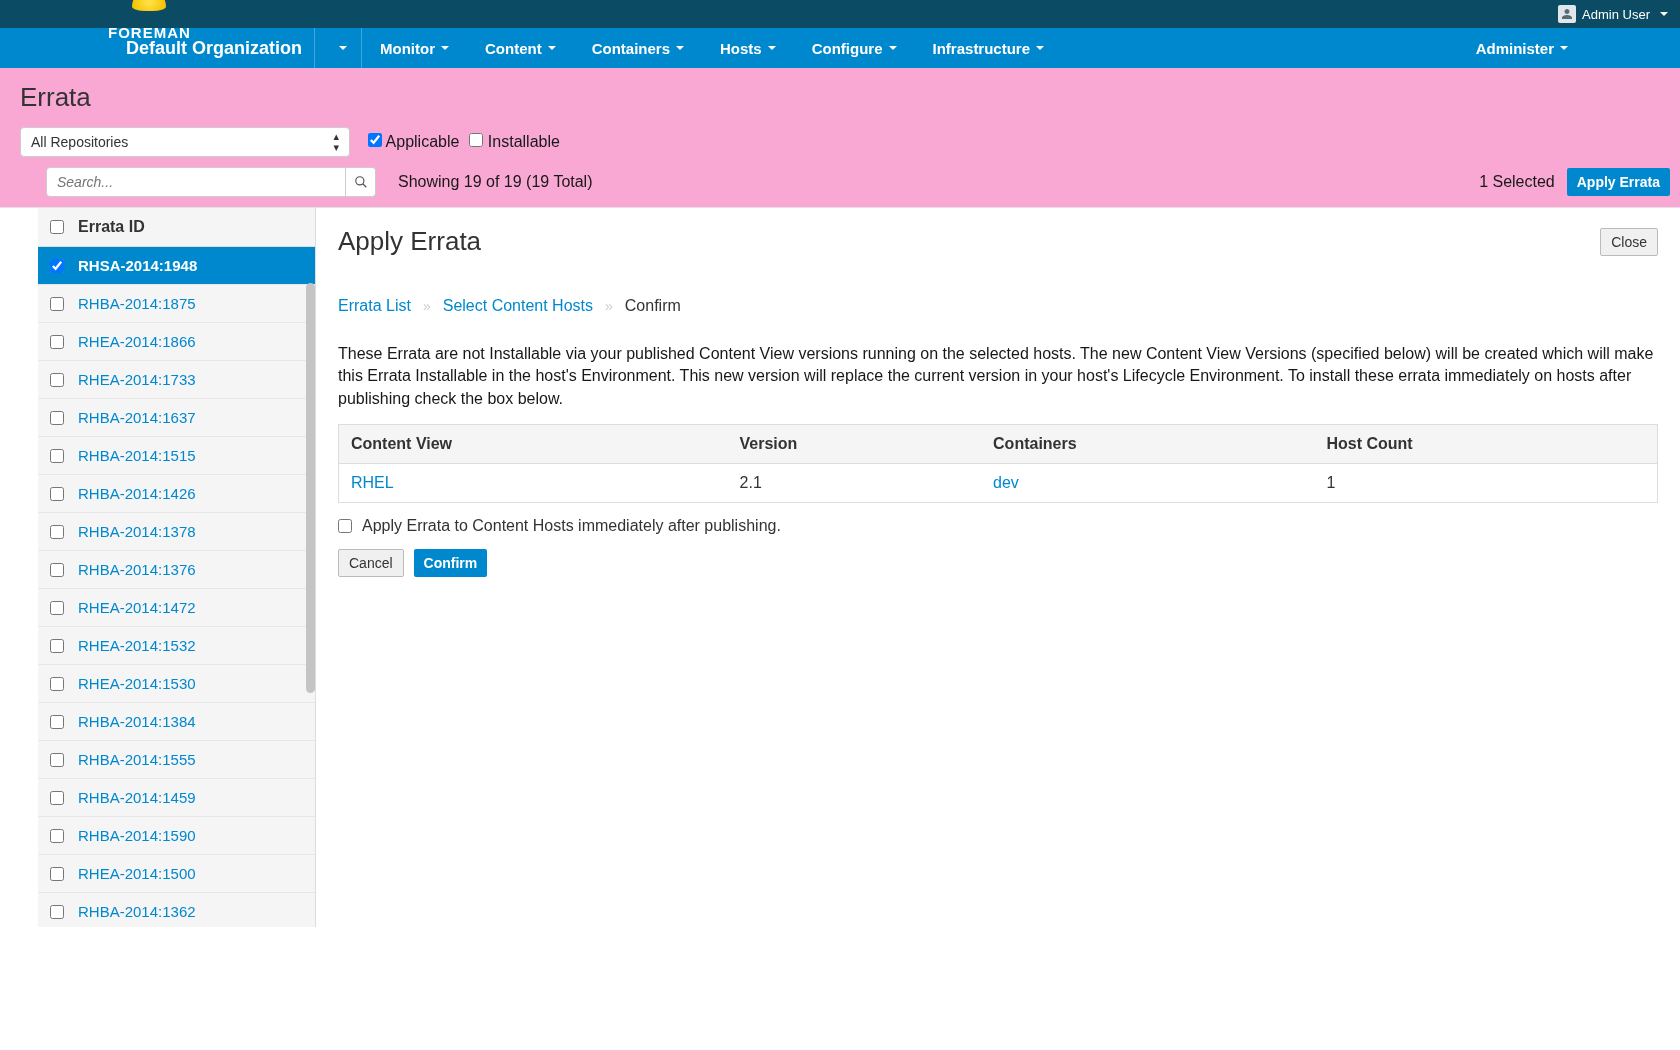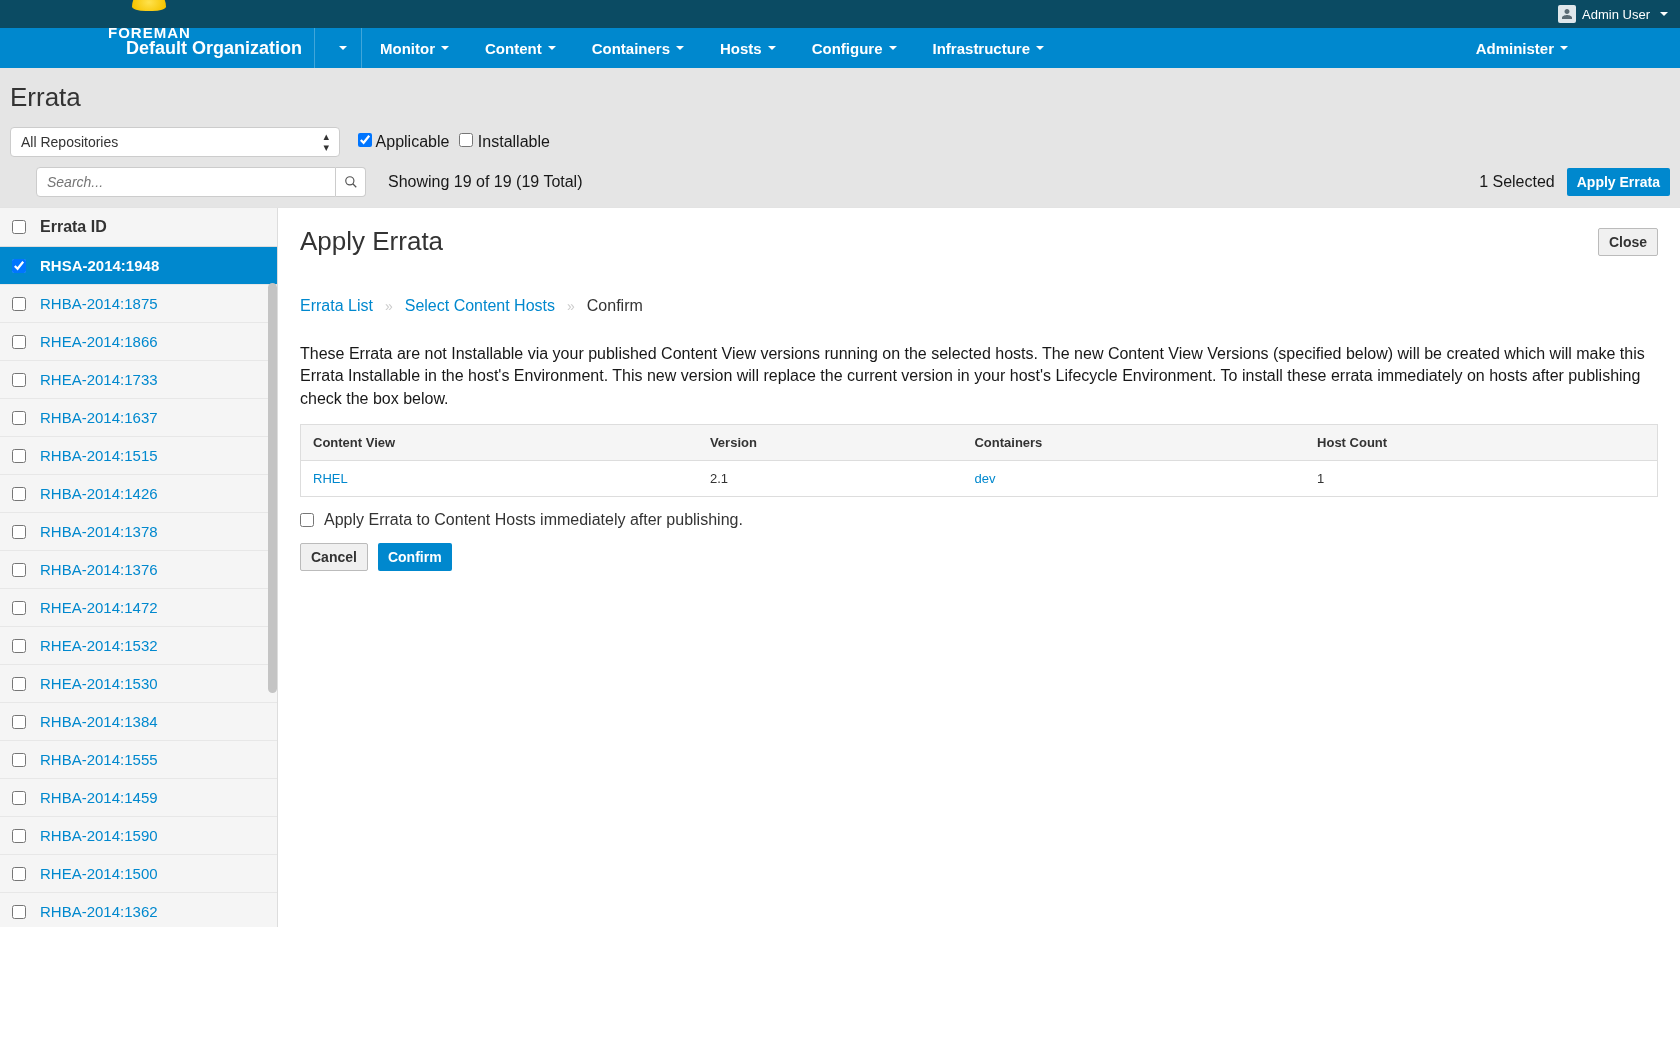--- a/index.html
+++ b/index.html
@@ -55,46 +55,46 @@
   padding: 0 18px;
   font-size: 15px;
   cursor: pointer;
   white-space: nowrap;
 }
 .org-item { font-size: 18px; border-right:1px solid rgba(255,255,255,0.25); padding-right:12px; margin-right:4px;}
 .org-caret-box { padding:0 14px; border-right:1px solid rgba(255,255,255,0.25);}
 .nav-item .caret { margin-left: 6px; }
 
 
-.page-heading-wrap { background:#e5e5e5; border-bottom:1px solid #e3e3e3; padding: 14px 10px 10px 10px; }
+.page-heading-wrap { background:#f9a8d4; border-bottom:1px solid #e3e3e3; padding: 14px 10px 10px 20px; }
 .page-title { font-size: 26px; font-weight: normal; color:#333; margin-bottom: 14px; }
 
 
 .filter-row { display:flex; align-items:center; gap: 18px; flex-wrap:wrap; }
 .repo-select {
   width: 330px; height: 30px; border:1px solid #ccc; border-radius:4px; background:#fff;
   display:flex; align-items:center; justify-content:space-between; padding:0 10px; font-size:14px;gap:48px;
 }
 .sort-arrows { font-size:11px; line-height:1; display:flex; flex-direction:column; }
 .filter-checks { display:flex; align-items:center; gap: 10px; }
 .check-lbl { font-size:16px; color:#181818; }
 
 
 .filter-row2 { display:flex; align-items:center; gap:0; margin-top:10px; }
 .search-input { width:300px; height:30px; border:1px solid #ccc; border-radius:4px 0 0 4px; padding:0 10px; font-size:14px; font-style:italic; color:#999; background:#fff;margin-left:26px; }
 .search-btn { width:30px; height:30px; border:1px solid #ccc; border-left:none; border-radius:0 4px 4px 0; background:#fff; display:flex; align-items:center; justify-content:center; }
 .results-text { margin-left:22px; font-size:16px; color:#181818; }
 .spacer { flex:1; }
 .selected-text { font-size:16px; margin-right:12px; color:#181818;}
 .btn-primary { background:#0088ce; color:#fff; border:none; border-radius:2px; padding:6px 10px; font-size:14px; font-weight:bold; cursor:pointer;}
-.btn-default { background:#f0f0f0; color:#333; border:1px solid #bbb; border-radius:2px; padding:5px 10px; font-size:14px; cursor:pointer;font-weight:bold;}
+.btn-default { background:#f0f0f0; color:#333; border:1px solid #bbb; border-radius:2px; padding:5px 10px; font-size:14px; cursor:pointer;}
 
 
 .main-split { display:flex; }
-.left-col { width:278px; border-right:1px solid #ddd; position:relative; }
+.left-col { width:278px; border-right:1px solid #ddd; position:relative;margin-left:38px; }
 .right-col { flex:1; padding: 18px 22px; position:relative; }
 
 
 .list-header { display:flex; align-items:center; padding: 10px 12px; border-bottom:1px solid #ddd; background:#f5f5f5; font-weight:bold; font-size:16px;}
 .list-header input { margin-right: 14px; }
 .errata-list { max-height: 680px; overflow-y:auto; position:relative;}
 .errata-row { display:flex; align-items:center; padding:10px 12px; border-bottom:1px solid #e7e7e7; font-size:15px; background:#f5f5f5;}
 .errata-row input { margin-right: 14px; }
 .errata-row a { color:#0088ce; text-decoration:none; }
 .errata-row.selected { background:#0088ce; }
@@ -102,21 +102,21 @@
 .scroll-indicator { position:absolute; right:0; top:36px; width:9px; height:410px; background:#c4c4c4; border-radius:5px; }
 
 
 .pane-head { display:flex; align-items:center; justify-content:space-between; }
 .pane-title { font-size:26px; font-weight:normal; color:#333; }
 .breadcrumb { margin-top:40px; font-size:16px; display:flex; align-items:center; gap:12px; flex-wrap:wrap;}
 .breadcrumb a { color:#0088ce; text-decoration:none;}
 .bc-sep { color:#ccc; font-size:14px;}
 .bc-current { color:#333; }
 .desc { margin-top:28px; font-size:16px; line-height:1.4; color:#181818; }
-.cv-table { width:100%; margin-top:14px; border:1px solid #ddd; border-collapse:collapse; font-size:13px;}
+.cv-table { width:100%; margin-top:14px; border:1px solid #ddd; border-collapse:collapse; font-size:16px;}
 .cv-table th { text-align:left; background:#f5f5f5; font-weight:bold; padding:10px 12px; border-bottom:1px solid #ddd;}
 .cv-table td { padding:10px 12px; border-bottom:1px solid #ddd;}
 .cv-table a { color:#0088ce; text-decoration:none;}
 .apply-check { margin-top:14px; font-size:16px; display:flex; align-items:center; gap:10px;}
 .action-row { margin-top:14px; display:flex; gap:10px;}
 
 input[type=checkbox] { width:14px; height:14px; }
 </style>
 </head>
 <body>

